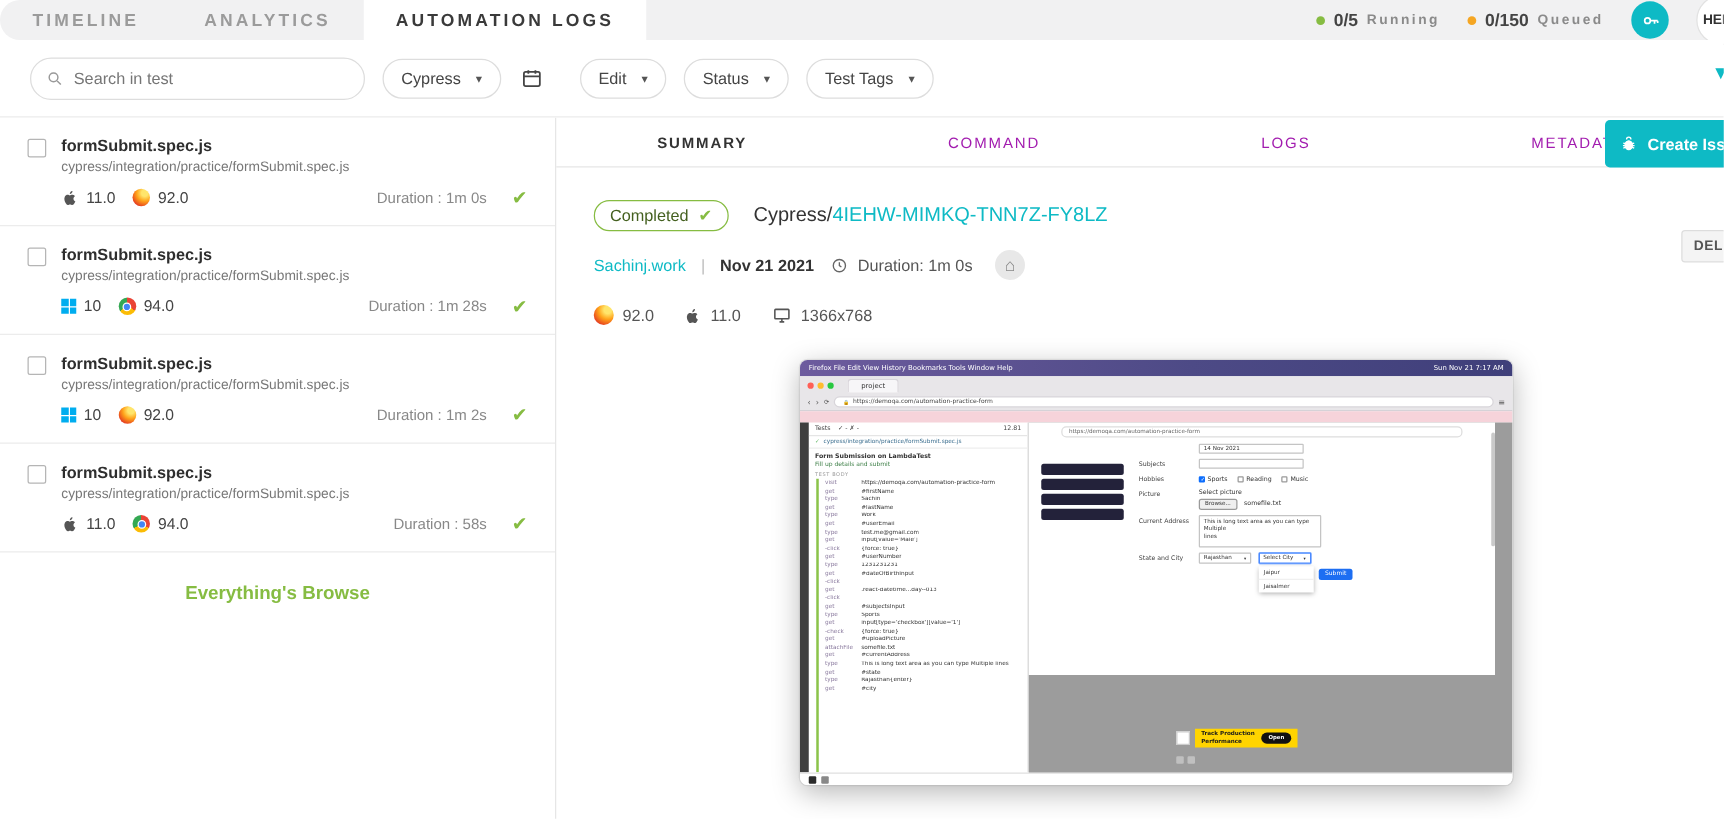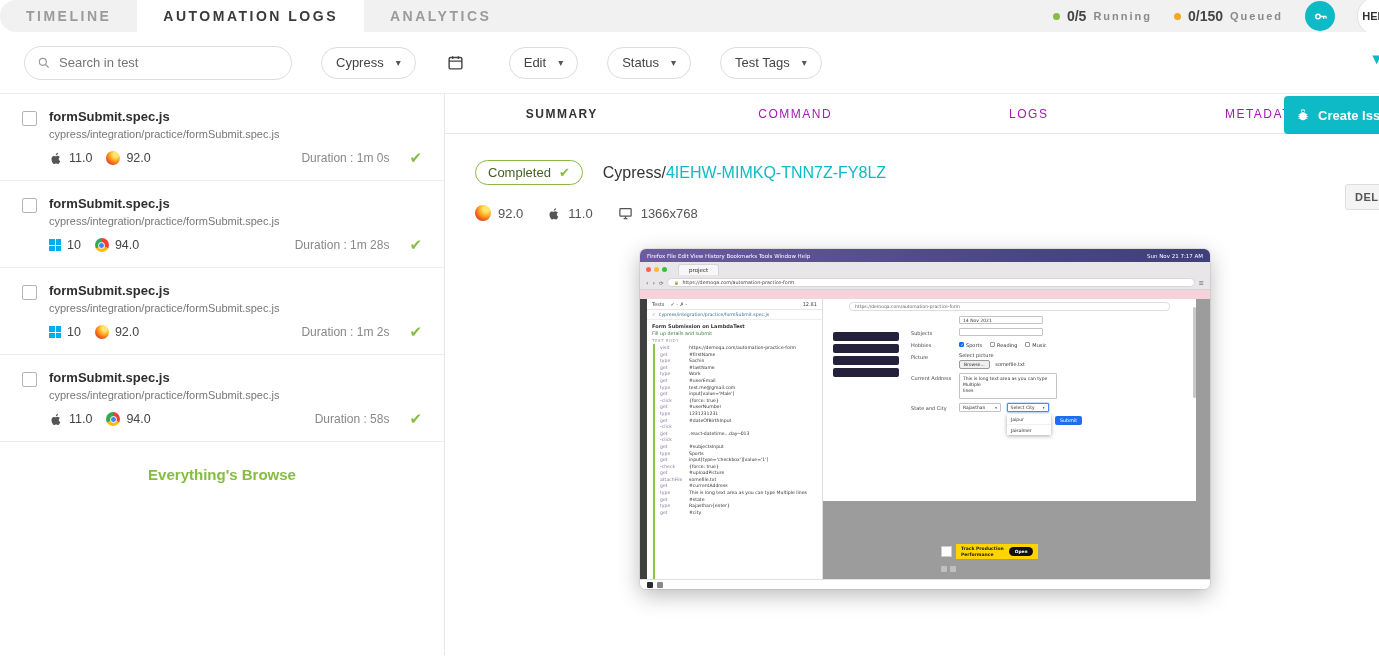--- a/index.html
+++ b/index.html
@@ -21,21 +21,21 @@
   .statlabel { letter-spacing: 2px; font-size: 11px; color: #8a8a8a; font-weight: 600; }
   .dot { width: 7px; height: 7px; border-radius: 50%; }
   .dot.green { background: #86bc42; }
   .dot.orange { background: #f5a623; }
   .keycircle { width: 30px; height: 30px; border-radius: 50%; background: #0ebac5;
                display: flex; align-items: center; justify-content: center; cursor: pointer; }
   .helpcircle { width: 40px; height: 40px; border-radius: 50%; background: #fff; border: 1px solid #e2e2e2;
                 display: flex; align-items: center; justify-content: center; font-size: 11px; font-weight: 700;
                 color: #333; margin-right: -18px; cursor: pointer; }
   
-  .filters { height: 62px; background: #fff; display: flex; align-items: center; gap: 29px;
+  .filters { height: 62px; background: #fff; display: flex; align-items: center; gap: 14px;
              padding: 0 24px; border-bottom: 1px solid #ececec; position: relative; }
   .search { width: 268px; height: 34px; border: 1px solid #ddd; border-radius: 17px;
             display: flex; align-items: center; gap: 8px; padding: 0 12px; background: #fff; }
   .search input { border: none; outline: none; flex: 1; font-size: 13px; color: #333;
                   font-family: inherit; background: transparent; }
   .select { height: 32px; border: 1px solid #ddd; border-radius: 16px; display: flex; align-items: center;
             gap: 12px; padding: 0 14px; font-size: 13px; color: #444; cursor: pointer; background:#fff; }
   .chev { font-size: 10px; color: #555; }
   .iconbtn { background: none; border: none; padding: 2px; cursor: pointer; display:flex; align-items:center; }
   .gap-lg { margin-left: 14px; }
@@ -173,22 +173,22 @@
   .shotfooter i.lite { background: #888; }
 </style>
 </head>
 <body>
 
 <div class="app">
 
   <header class="topbar">
     <nav class="tabs">
       <div class="tab">TIMELINE</div>
+      <div class="tab">ANALYTICS</div>
       <div class="tab active">AUTOMATION LOGS</div>
-      <div class="tab">ANALYTICS</div>
     </nav>
     <div class="top-right">
       <div class="stat">
         <span class="dot green"></span>
         <b>0/5</b>
         <span class="statlabel">Running</span>
       </div>
       <div class="stat">
         <span class="dot orange"></span>
         <b>0/150</b>
@@ -357,20 +357,33 @@
         <div class="r1">
           <span class="pill">
             <span>Completed</span>
             <span class="pcheck">✔</span>
           </span>
           <span class="sesstitle">
             <span>Cypress/</span><span class="sessid">4IEHW-MIMKQ-TNN7Z-FY8LZ</span>
           </span>
         </div>
 
+        <div class="r2">
+          <span class="userlink">Sachinj.work</span>
+          <span class="sep">|</span>
+          <span class="datetxt">Nov 21 2021</span>
+          <span style="display:flex;margin-left:6px">
+            <svg width="13" height="13" viewBox="0 0 24 24" fill="none" stroke="#666" stroke-width="2">
+              <circle cx="12" cy="12" r="9"></circle>
+                <path d="M12 7v5l3 2"></path>
+            </svg>
+          </span>
+          <span>Duration: 1m 0s</span>
+          <span class="homecircle">⌂</span>
+        </div>
 
         <button class="delete-btn">DELETE</button>
 
         <div class="r3">
           <span class="grp">
             <span class="ic-ff" style="width:16px;height:16px"></span>
             <span>92.0</span>
           </span>
           <span class="grp">
             <span class="ic-apple">

